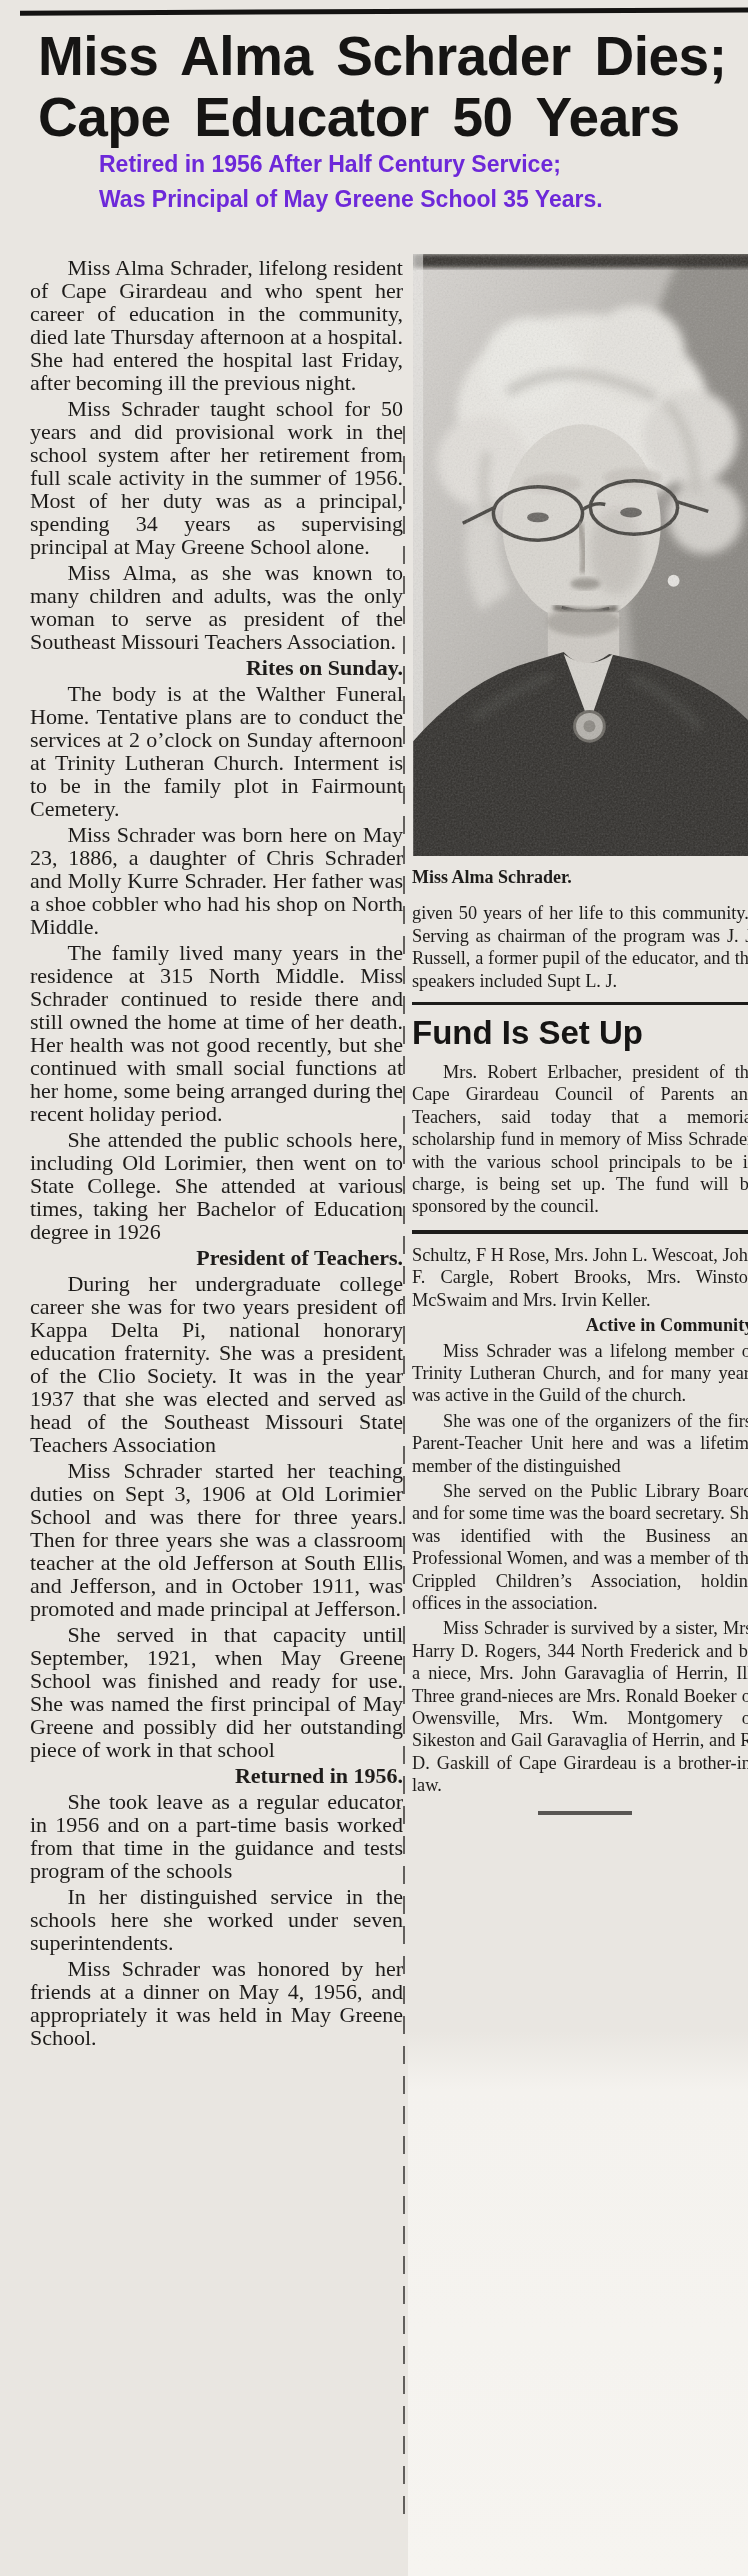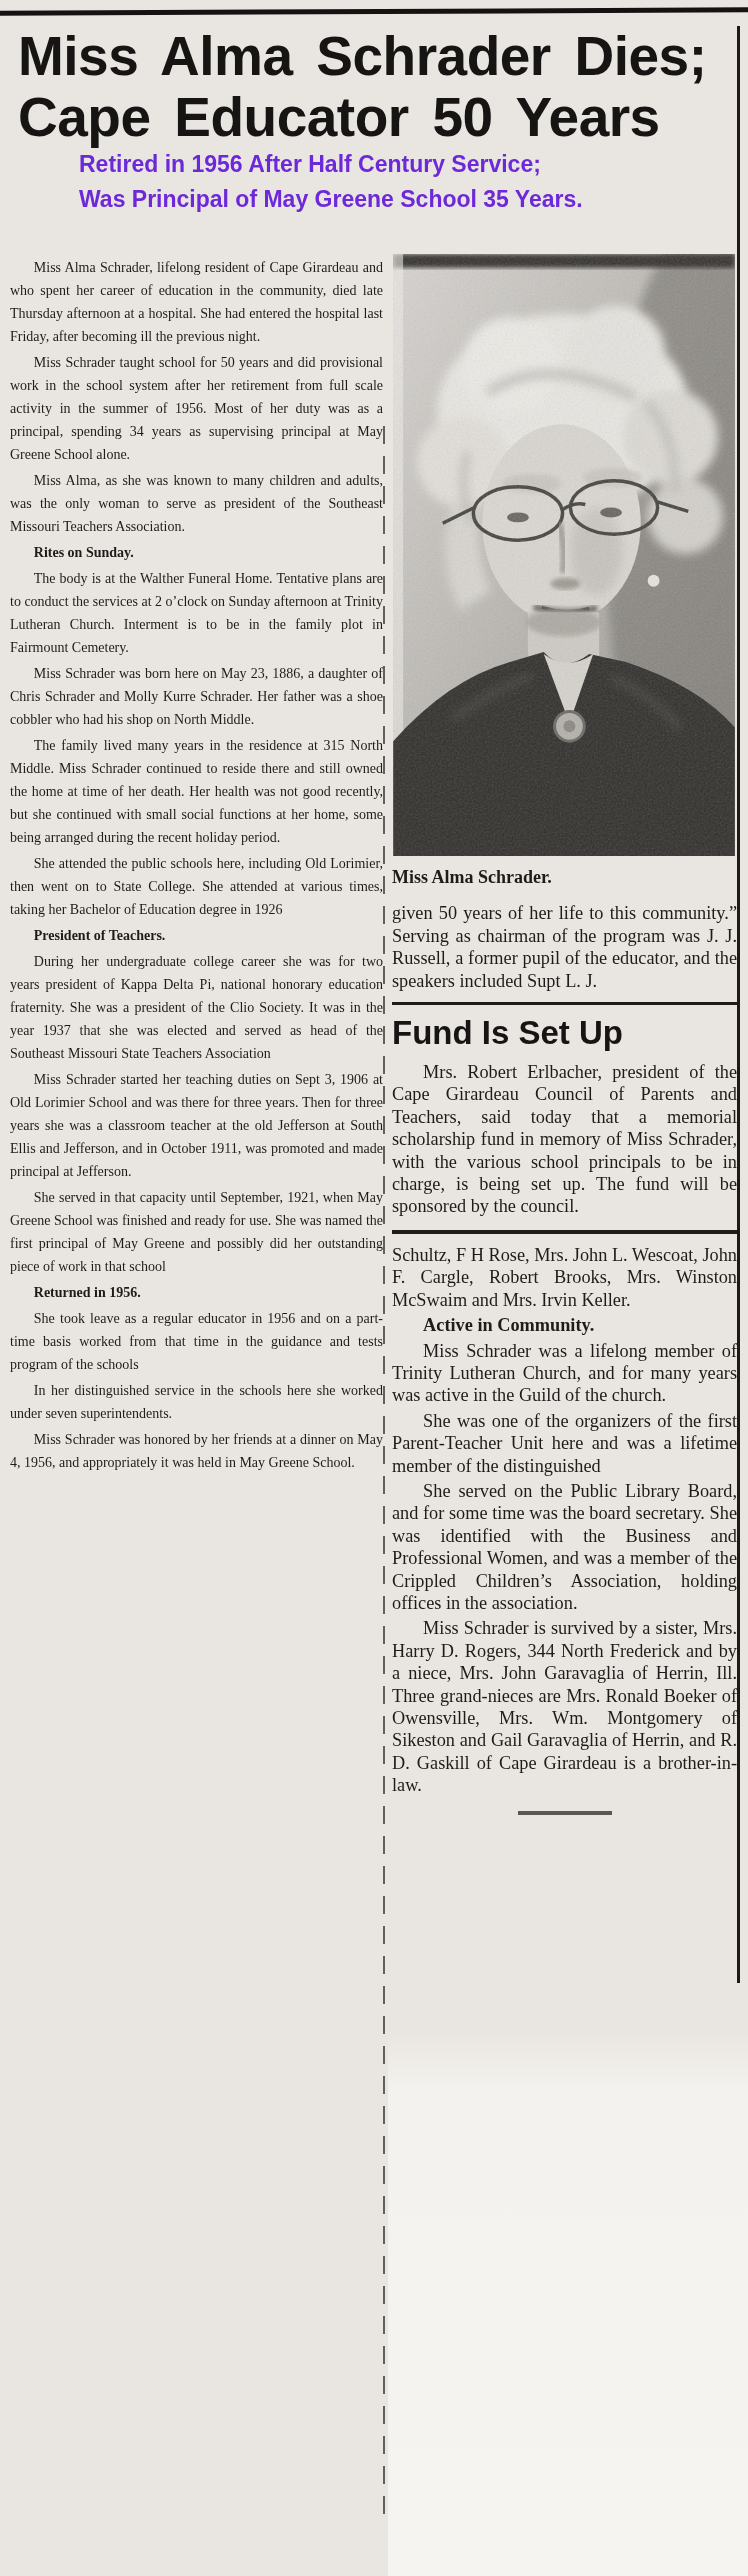--- a/index.html
+++ b/index.html
@@ -3,42 +3,42 @@
 <meta charset="utf-8">
 <style>
   html,body { margin:0; padding:0; }
   body {
     width:748px; height:2576px; position:relative; overflow:hidden;
     background:#e9e6e1;
     font-family:"Liberation Serif", serif;
     color:#1e1c1a;
     -webkit-font-smoothing:antialiased;
   }
-  .page { position:absolute; inset:0; }
+  .page { position:absolute; inset:0;margin-left:20px; }
   .top-rule { position:absolute; left:0; top:9px; width:748px; height:5px; background:#141312; transform:rotate(-0.25deg); }
   .right-rule { position:absolute; left:737px; top:26px; width:3px; height:1957px; background:#1b1a18; }
   .col-divider { position:absolute; left:383px; top:426px; width:2px; height:2100px;
     background:repeating-linear-gradient(180deg, rgba(40,38,36,.7) 0 18px, transparent 18px 30px); }
   .fade-bottom-right { position:absolute; left:388px; top:2031px; width:360px; height:545px;
     background:linear-gradient(180deg,#e9e6e1 0,#f4f2ee 59px,#f6f4f0 100%); }
 
   .headline { position:absolute; left:18px; top:26px; width:713px;
     font-family:"Liberation Sans", sans-serif; font-weight:bold;
     font-size:55px; line-height:61px; letter-spacing:-0.5px; word-spacing:9px; color:#161514; }
   .subhead { position:absolute; left:79px; top:147px; width:594px;
     font-family:"Liberation Sans", sans-serif; font-weight:bold;
     font-size:23px; line-height:35px; color:#6d28d9; }
 
   .col { position:absolute; text-align:justify; }
-  .left-col  { left:10px;  top:256px; width:373px; font-size:14px; line-height:23px; }
+  .left-col  { left:10px;  top:256px; width:373px; font-size:22px; line-height:23px; }
   .right-col { left:392px; top:254px; width:345px; font-size:18.3px; line-height:22.4px; }
 
   p.art { margin:0 0 3px 0; text-indent:1.7em; }
   p.art.noindent { text-indent:0; }
-  .subhd { text-align:left; font-weight:bold; margin:4px 0 4px 0; text-indent:0; }
+  .subhd { text-align:right; font-weight:bold; margin:4px 0 4px 0; text-indent:0; }
 
   .photo-wrap { width:342px; height:602px; margin:0 0 10px 1px; }
   .photo-wrap svg { display:block; width:342px; height:602px; }
   .caption { text-align:left; font-weight:bold; font-size:18px; margin:0 0 14px 0; }
 
   .rule { border:none; height:3px; background:#1d1c1a; margin:10px 0 8px 0; }
   .rule.thick { height:4px; margin:12px 0 10px 0; }
   .fund-title { font-family:"Liberation Sans", sans-serif; font-weight:bold;
     font-size:33px; line-height:40px; margin:6px 0 8px 0; color:#161514; }
   .end-dash { width:94px; height:4px; background:#34322f; margin:14px auto 0 auto; opacity:.8; }

